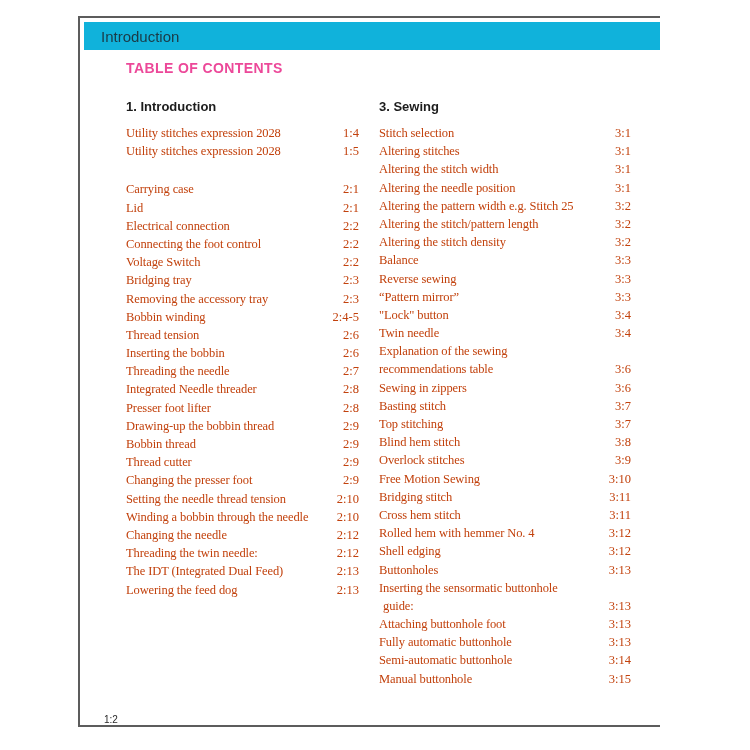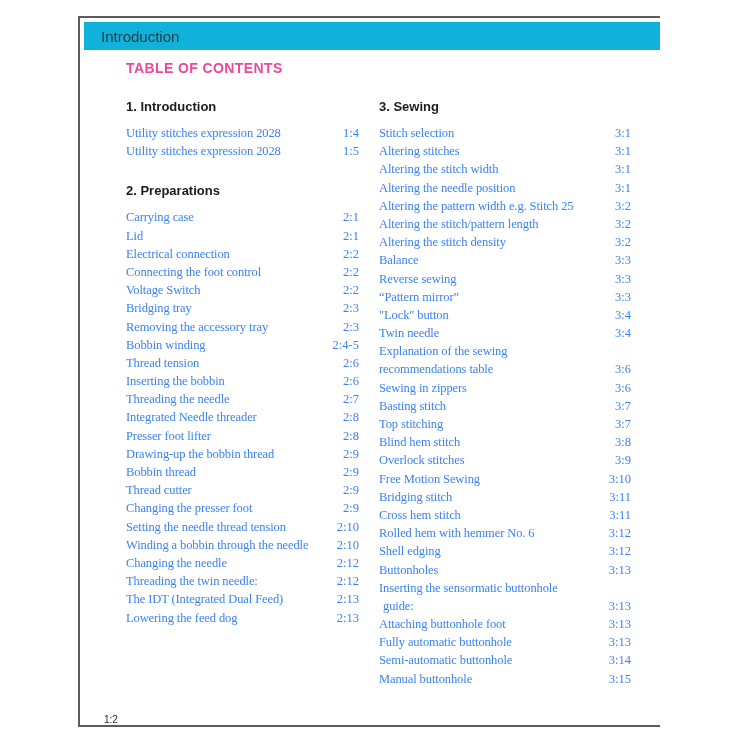--- a/index.html
+++ b/index.html
@@ -68,21 +68,21 @@
     height: 18px;
     line-height: 18px;
   }
   .toc-row {
     display: flex;
     justify-content: space-between;
     align-items: baseline;
     height: 18.2px;
     font-family: "Liberation Serif", serif;
     font-size: 12.5px;
-    color: #3b82f6;
+    color: #c2410c;
     white-space: nowrap;
   }
   .toc-row .entry-label { letter-spacing: -0.1px; }
   .toc-row .entry-label.indent { padding-left: 4px; }
   .toc-row .entry-page { margin-left: 6px; }
   .footer {
     position: absolute;
     left: 24px;
     bottom: 0px;
     font-size: 10px;
@@ -108,21 +108,20 @@
           <div class="toc-row">
             <span class="entry-label">Utility stitches expression 2028</span>
             <span class="entry-page">1:4</span>
           </div>
           <div class="toc-row">
             <span class="entry-label">Utility stitches expression 2028</span>
             <span class="entry-page">1:5</span>
           </div>
         </div>
         <div class="section">
-          <h2 class="section-heading">2. Preparations</h2>
           <div class="toc-row">
             <span class="entry-label">Carrying case</span>
             <span class="entry-page">2:1</span>
           </div>
           <div class="toc-row">
             <span class="entry-label">Lid</span>
             <span class="entry-page">2:1</span>
           </div>
           <div class="toc-row">
             <span class="entry-label">Electrical connection</span>
@@ -296,21 +295,21 @@
           </div>
           <div class="toc-row">
             <span class="entry-label">Bridging stitch</span>
             <span class="entry-page">3:11</span>
           </div>
           <div class="toc-row">
             <span class="entry-label">Cross hem stitch</span>
             <span class="entry-page">3:11</span>
           </div>
           <div class="toc-row">
-            <span class="entry-label">Rolled hem with hemmer No. 6</span>
+            <span class="entry-label">Rolled hem with hemmer No. 4</span>
             <span class="entry-page">3:12</span>
           </div>
           <div class="toc-row">
             <span class="entry-label">Shell edging</span>
             <span class="entry-page">3:12</span>
           </div>
           <div class="toc-row">
             <span class="entry-label">Buttonholes</span>
             <span class="entry-page">3:13</span>
           </div>

